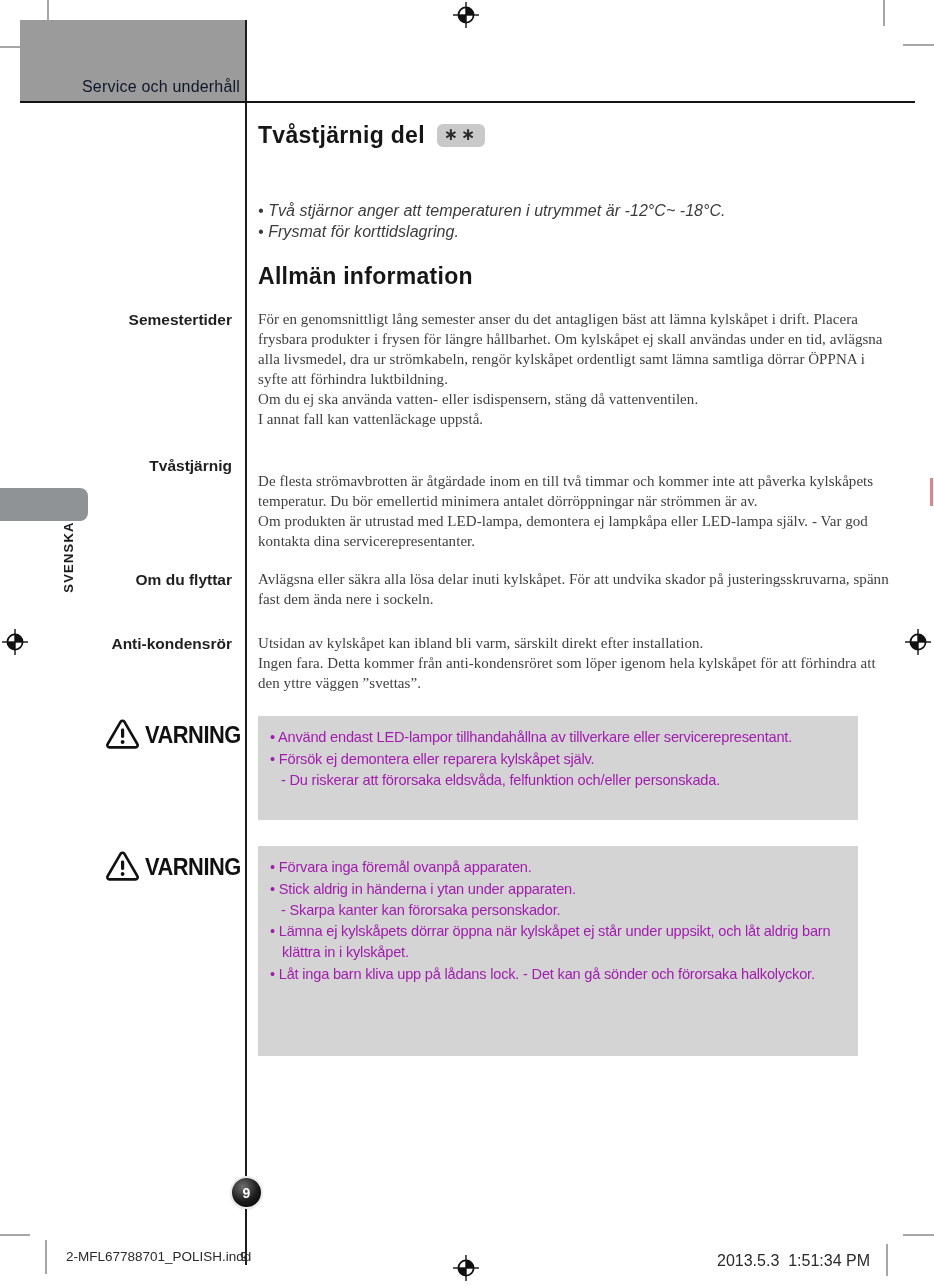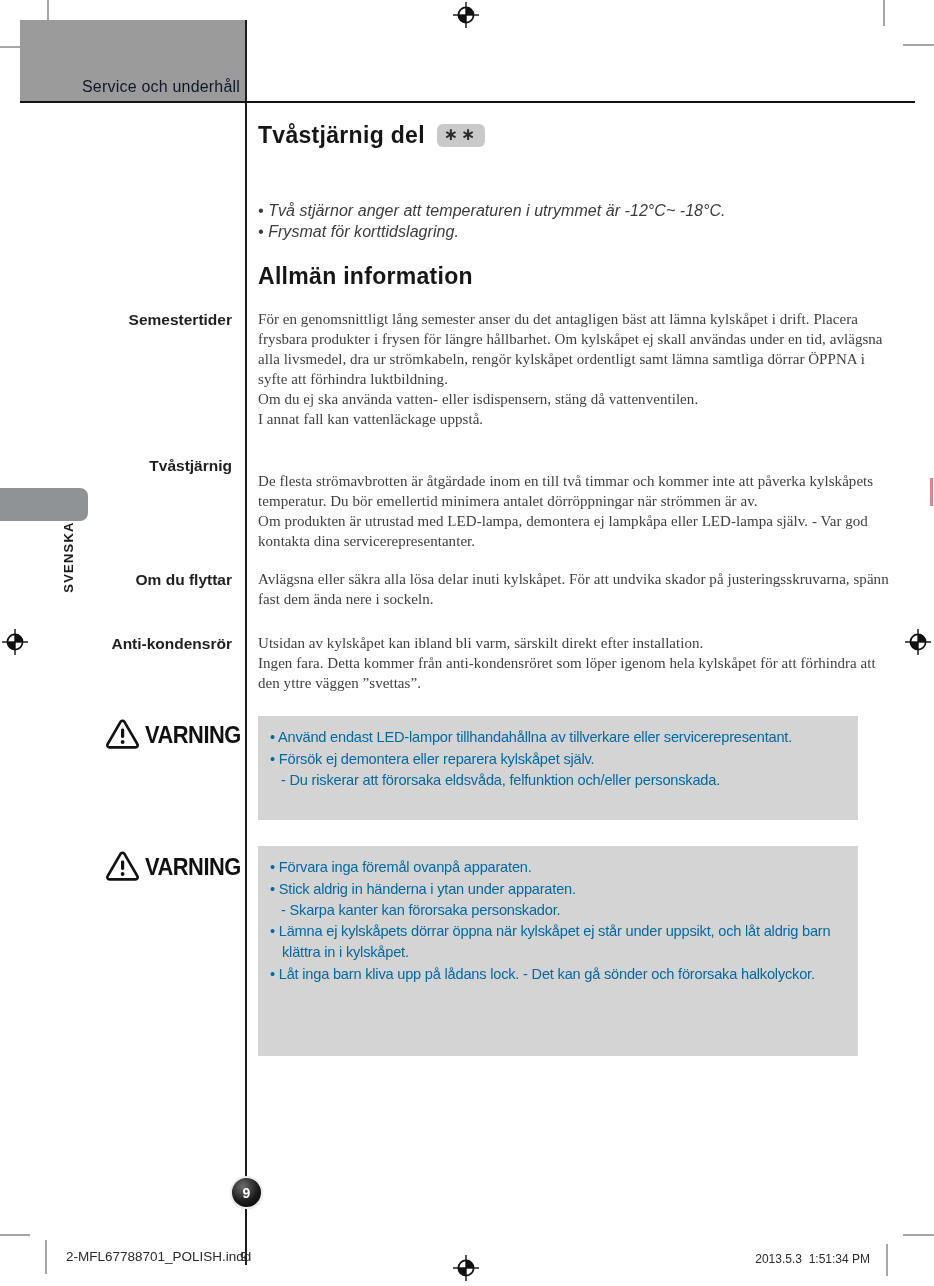--- a/index.html
+++ b/index.html
@@ -83,21 +83,21 @@
   .warn-label-2 { top: 851px; }
   .warn-word {
     font-size: 23px; font-weight: bold; color: #111;
     letter-spacing: -0.5px; transform: scaleX(0.95); transform-origin: left center;
     white-space: nowrap;
   }
   .warn-tri { width: 33px; height: 30px; flex: 0 0 auto; }
   .warn-box {
     position: absolute; left: 258px; width: 600px;
     background: #d4d4d4; padding: 11px 6px 26px 12px; overflow: hidden;
-    font-size: 14.6px; line-height: 20.8px; color: #0369a1;
+    font-size: 14.6px; line-height: 20.8px; color: #a21caf;
     letter-spacing: -0.2px;
   }
   .warn-box-1 { top: 716px; height: 104px; }
   .warn-box-2 { top: 846px; height: 210px; }
   .wl0 { padding-left: 12px; text-indent: -12px; }
   .wl0 + .wl0, .wl1 + .wl0, .wl2 + .wl0 { margin-top: 1px; }
   .wl1 { padding-left: 24px; text-indent: -13px; }
   .wl2 { padding-left: 24px; }
   
   .lang-tab {
@@ -115,21 +115,21 @@
     position: absolute; left: 232px; top: 1178px; width: 29px; height: 29px;
     border-radius: 50%;
     background: radial-gradient(circle at 38% 30%, #6e6e6e, #1a1a1a 55%, #000);
     box-shadow: 0 0 0 2px #ececec, 0 1px 3px rgba(0,0,0,0.45);
     display: flex; align-items: center; justify-content: center;
     color: #fff; font-size: 14px; font-weight: bold;
   }
   
   .footer-left  { position: absolute; left: 66px;  top: 1249px; font-size: 13.5px; color: #2a2a2a; }
   .footer-page  { position: absolute; left: 240px; top: 1249px; font-size: 13.5px; color: #2a2a2a; }
-  .footer-right { position: absolute; right: 64px; top: 1252px; font-size: 12px; color: #2a2a2a; white-space: pre; }
+  .footer-right { position: absolute; right: 64px; top: 1252px; font-size: 16px; color: #2a2a2a; white-space: pre; }
 </style>
 </head>
 <body>
 
 <div class="page">
 
   <div class="crop crop-tl-v"></div>
   <div class="crop crop-tl-h"></div>
   <div class="crop crop-tr-v"></div>
   <div class="crop crop-tr-h"></div>

